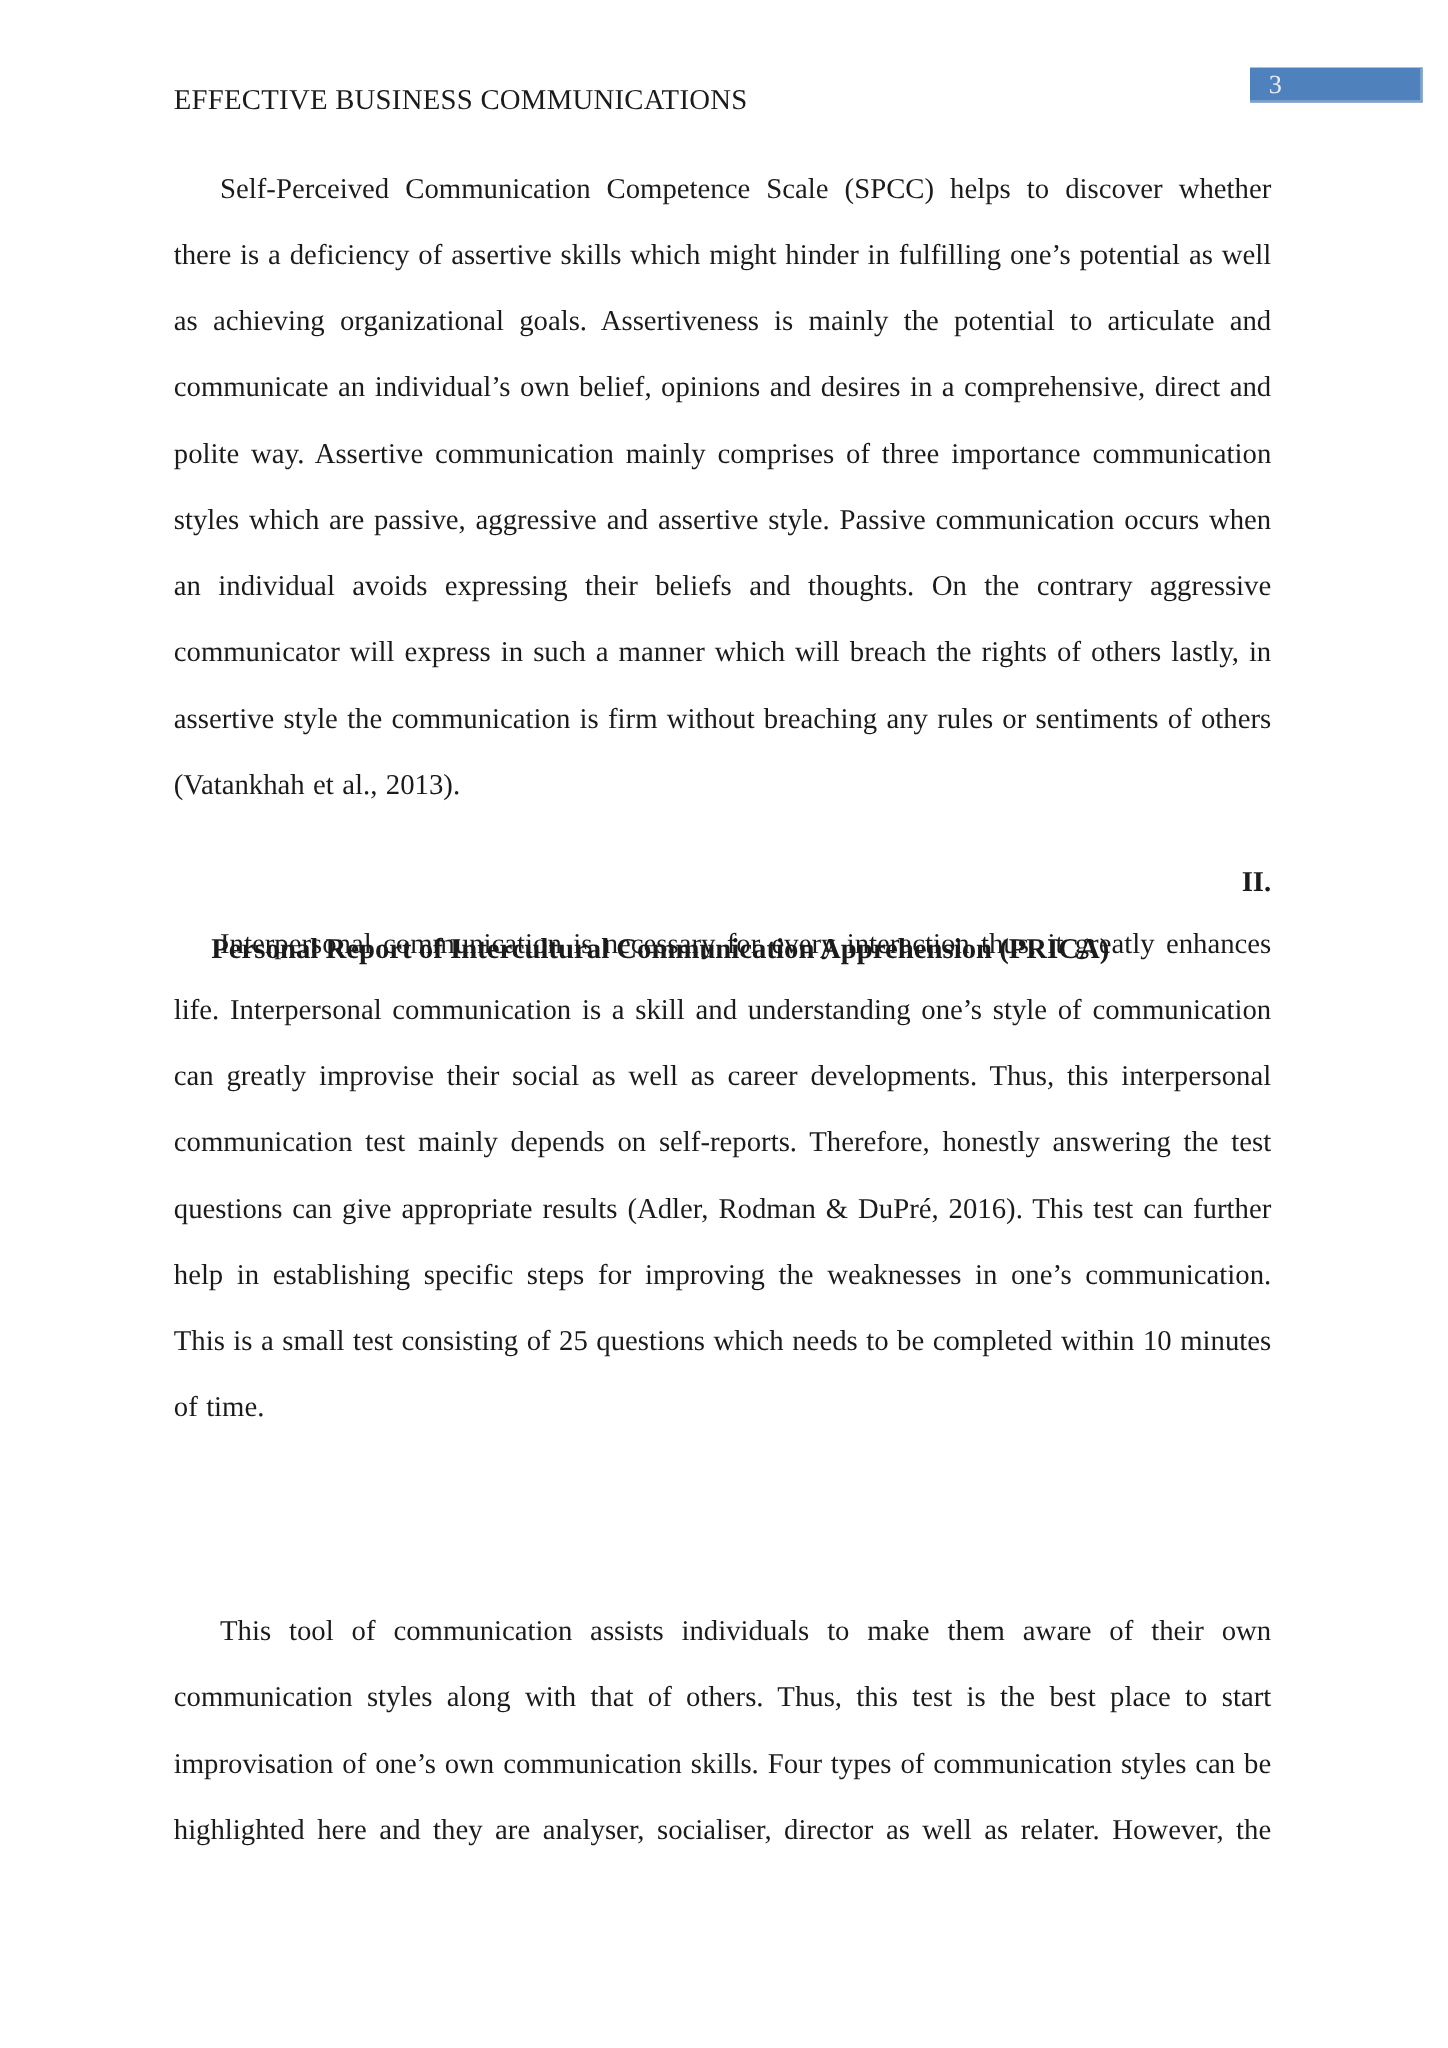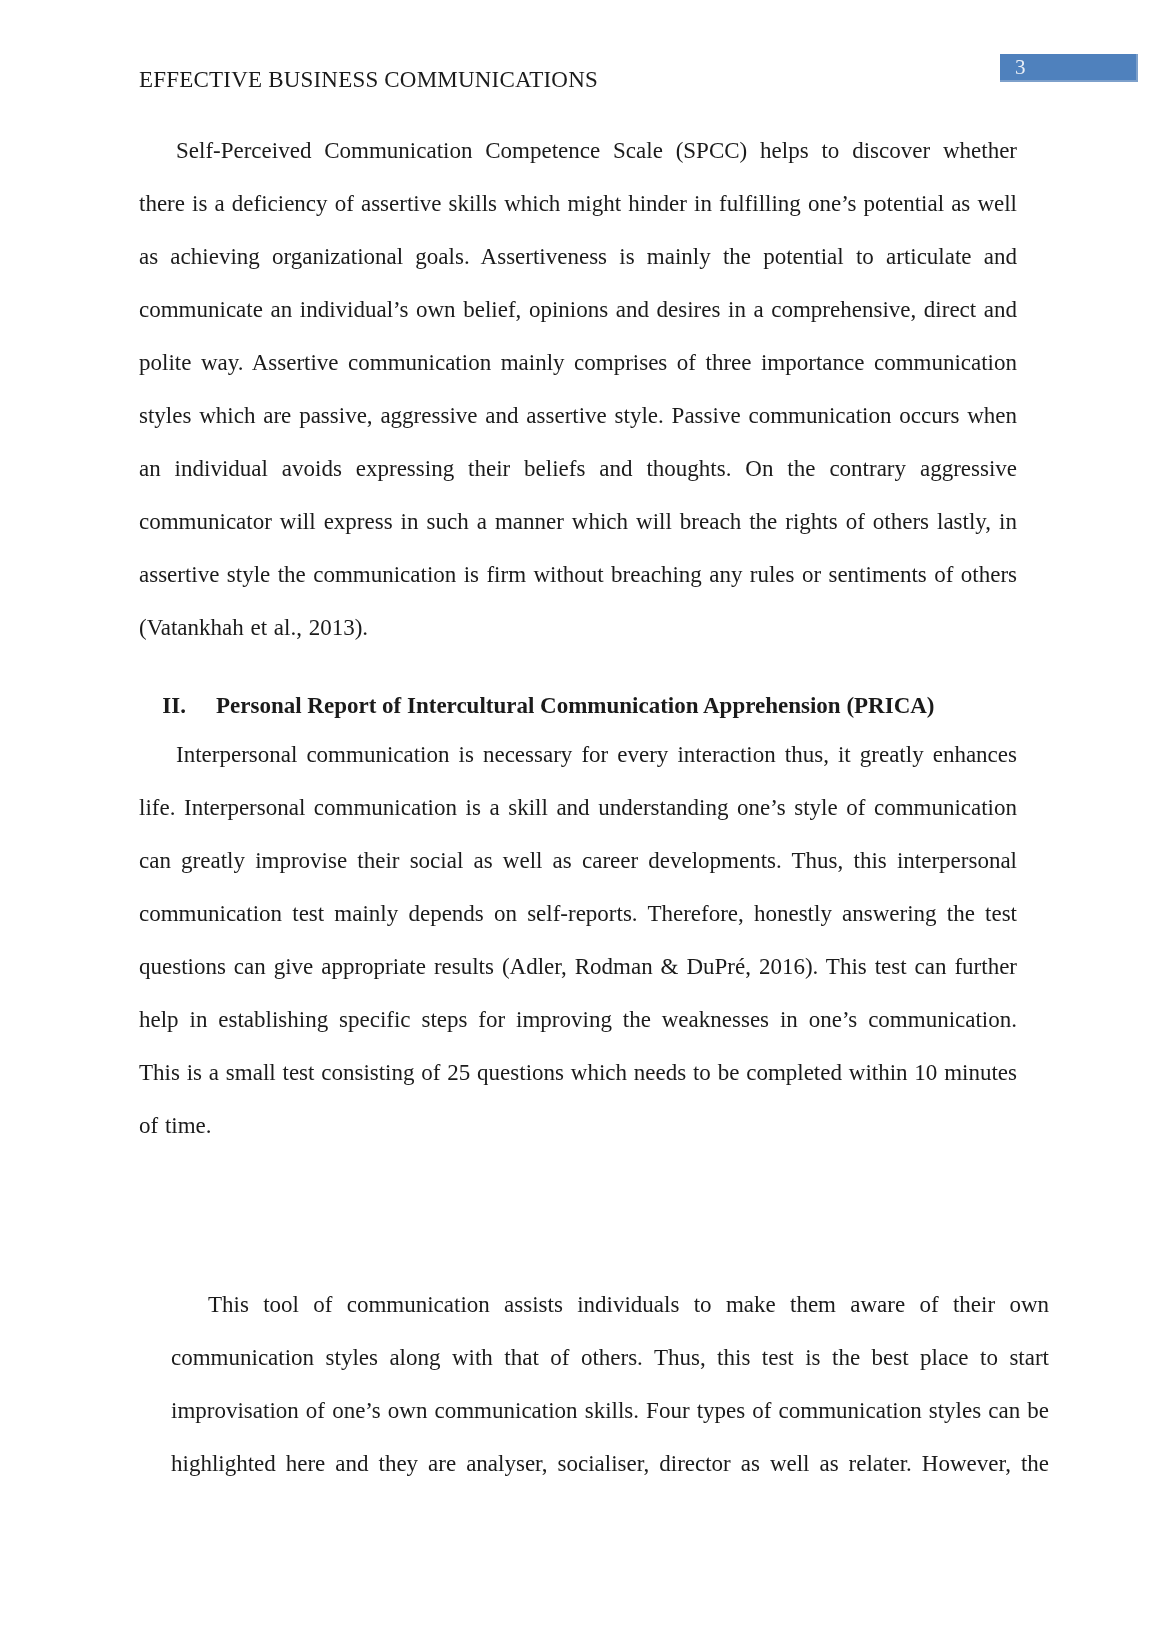--- a/index.html
+++ b/index.html
@@ -58,32 +58,32 @@
     margin: 0;
     font-size: 23px;
     line-height: 53px;
     text-align: justify;
     text-indent: 37px;
     word-spacing: 1px;
   }
   .para.continues { text-align-last: justify; }
   #para1 { top: 124px; }
   #para2 { top: 728px; }
-  #para3 { top: 1278px; margin-left: 32px; }
+  #para3 { top: 1278px; }
   .heading {
     position: absolute;
     left: 0;
     width: 878px;
     display: flex;
     font-weight: bold;
     font-size: 23px;
     line-height: 53px;
     white-space: nowrap;
   }
-  #heading2 { top: 679px; }
+  #heading2 { top: 679px; flex-direction: column; }
   #heading3 { top: 1204px; }
   .h-num {
     flex: 0 0 47px;
     text-align: right;
   }
   .h-text {
     margin-left: 30px;
   }
 </style>
 </head>

